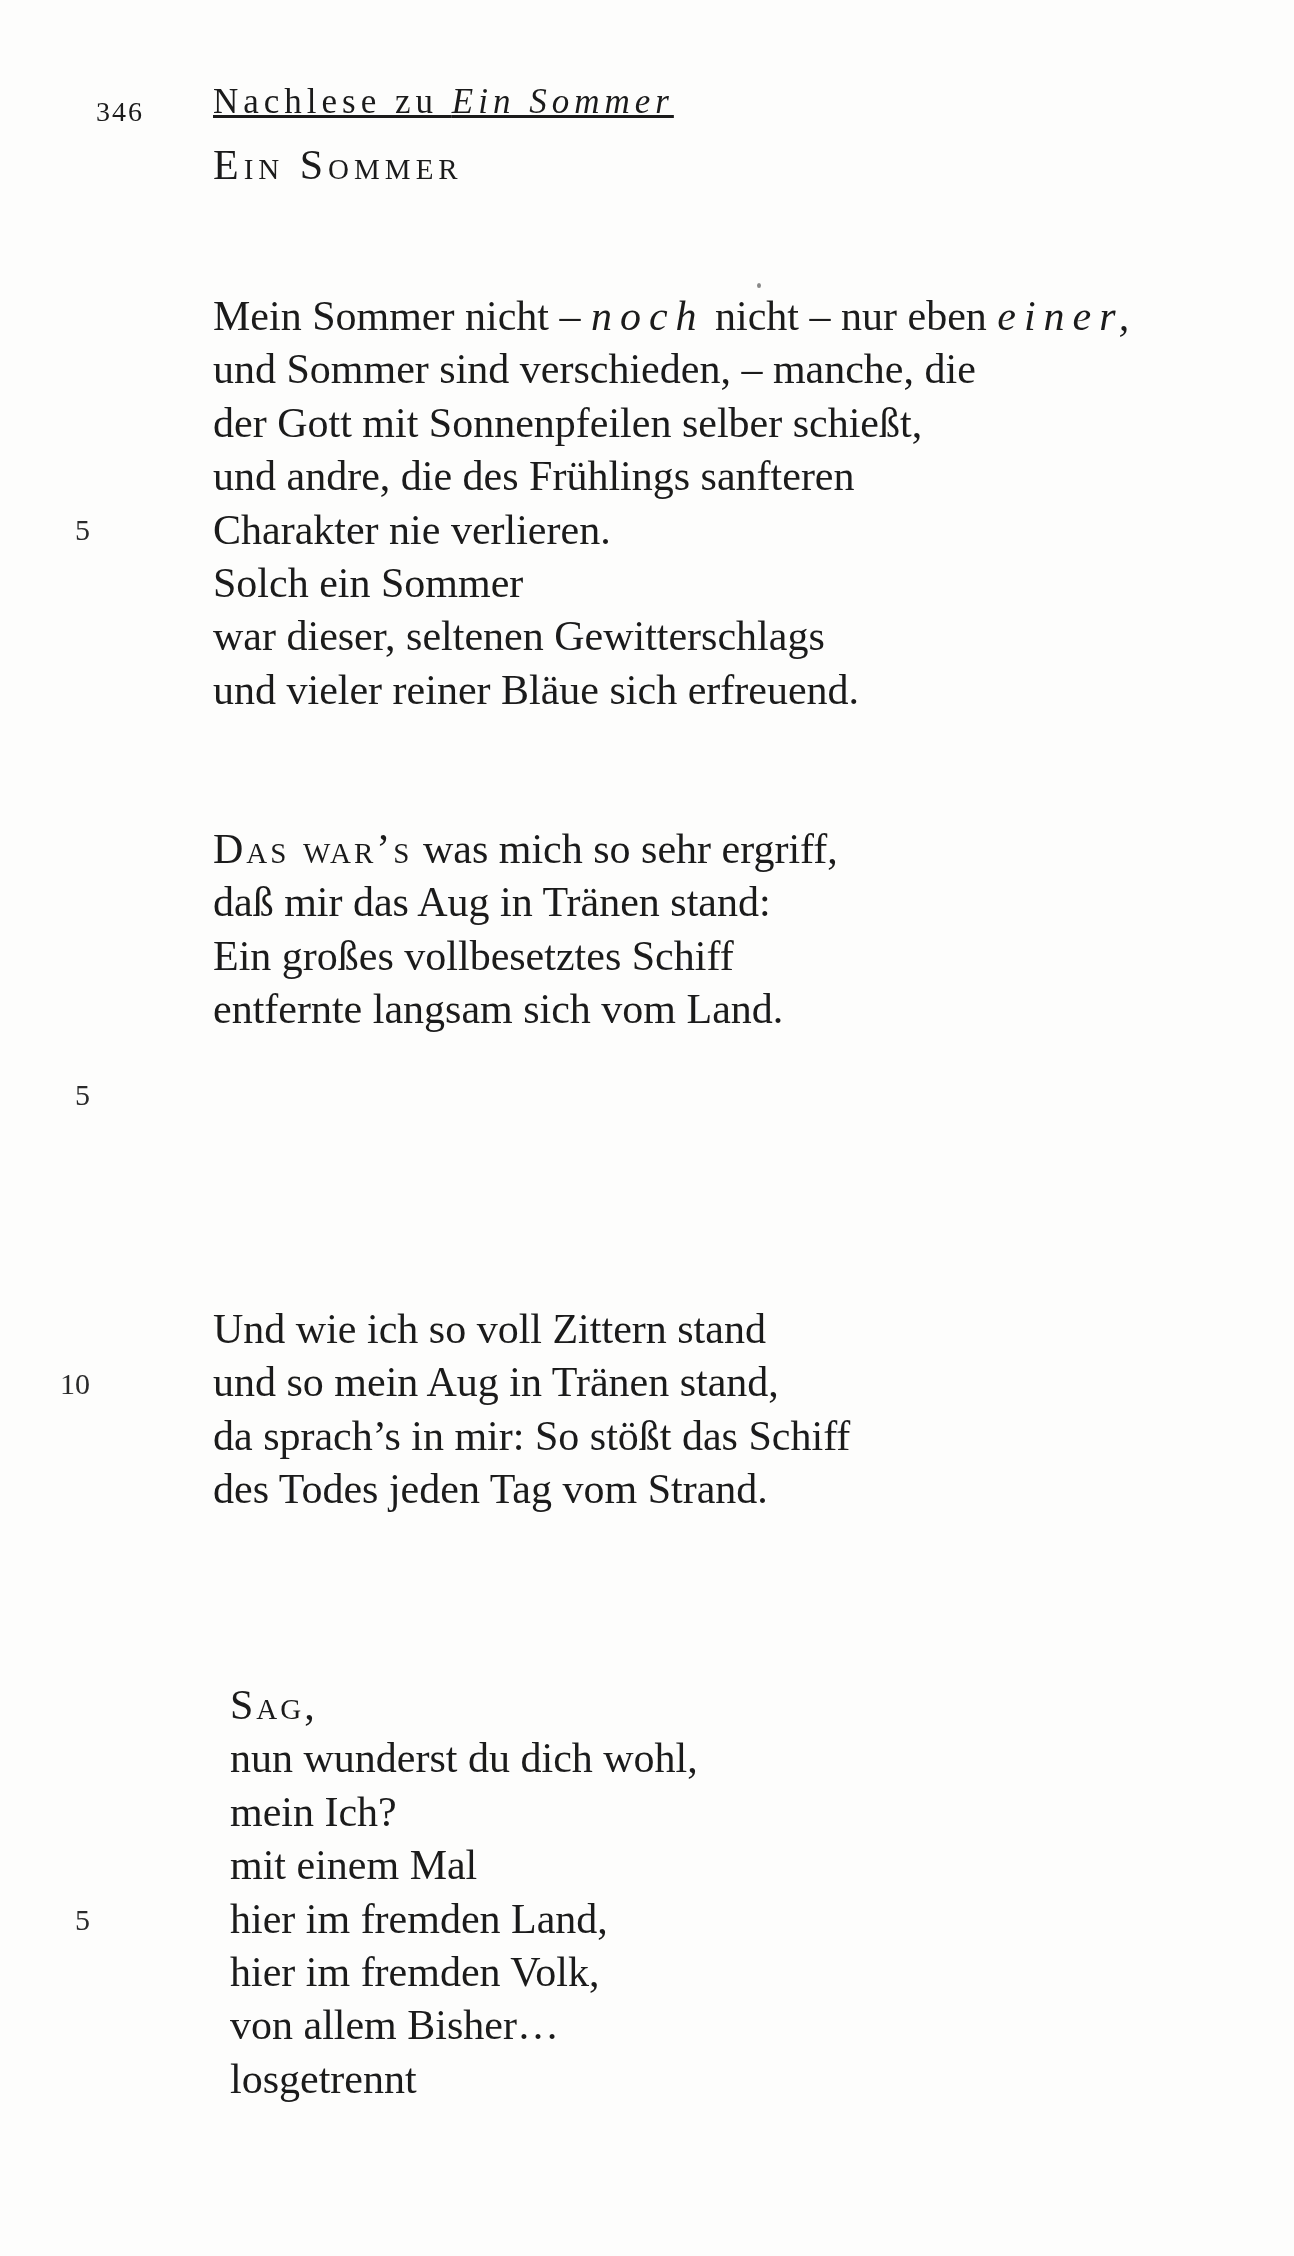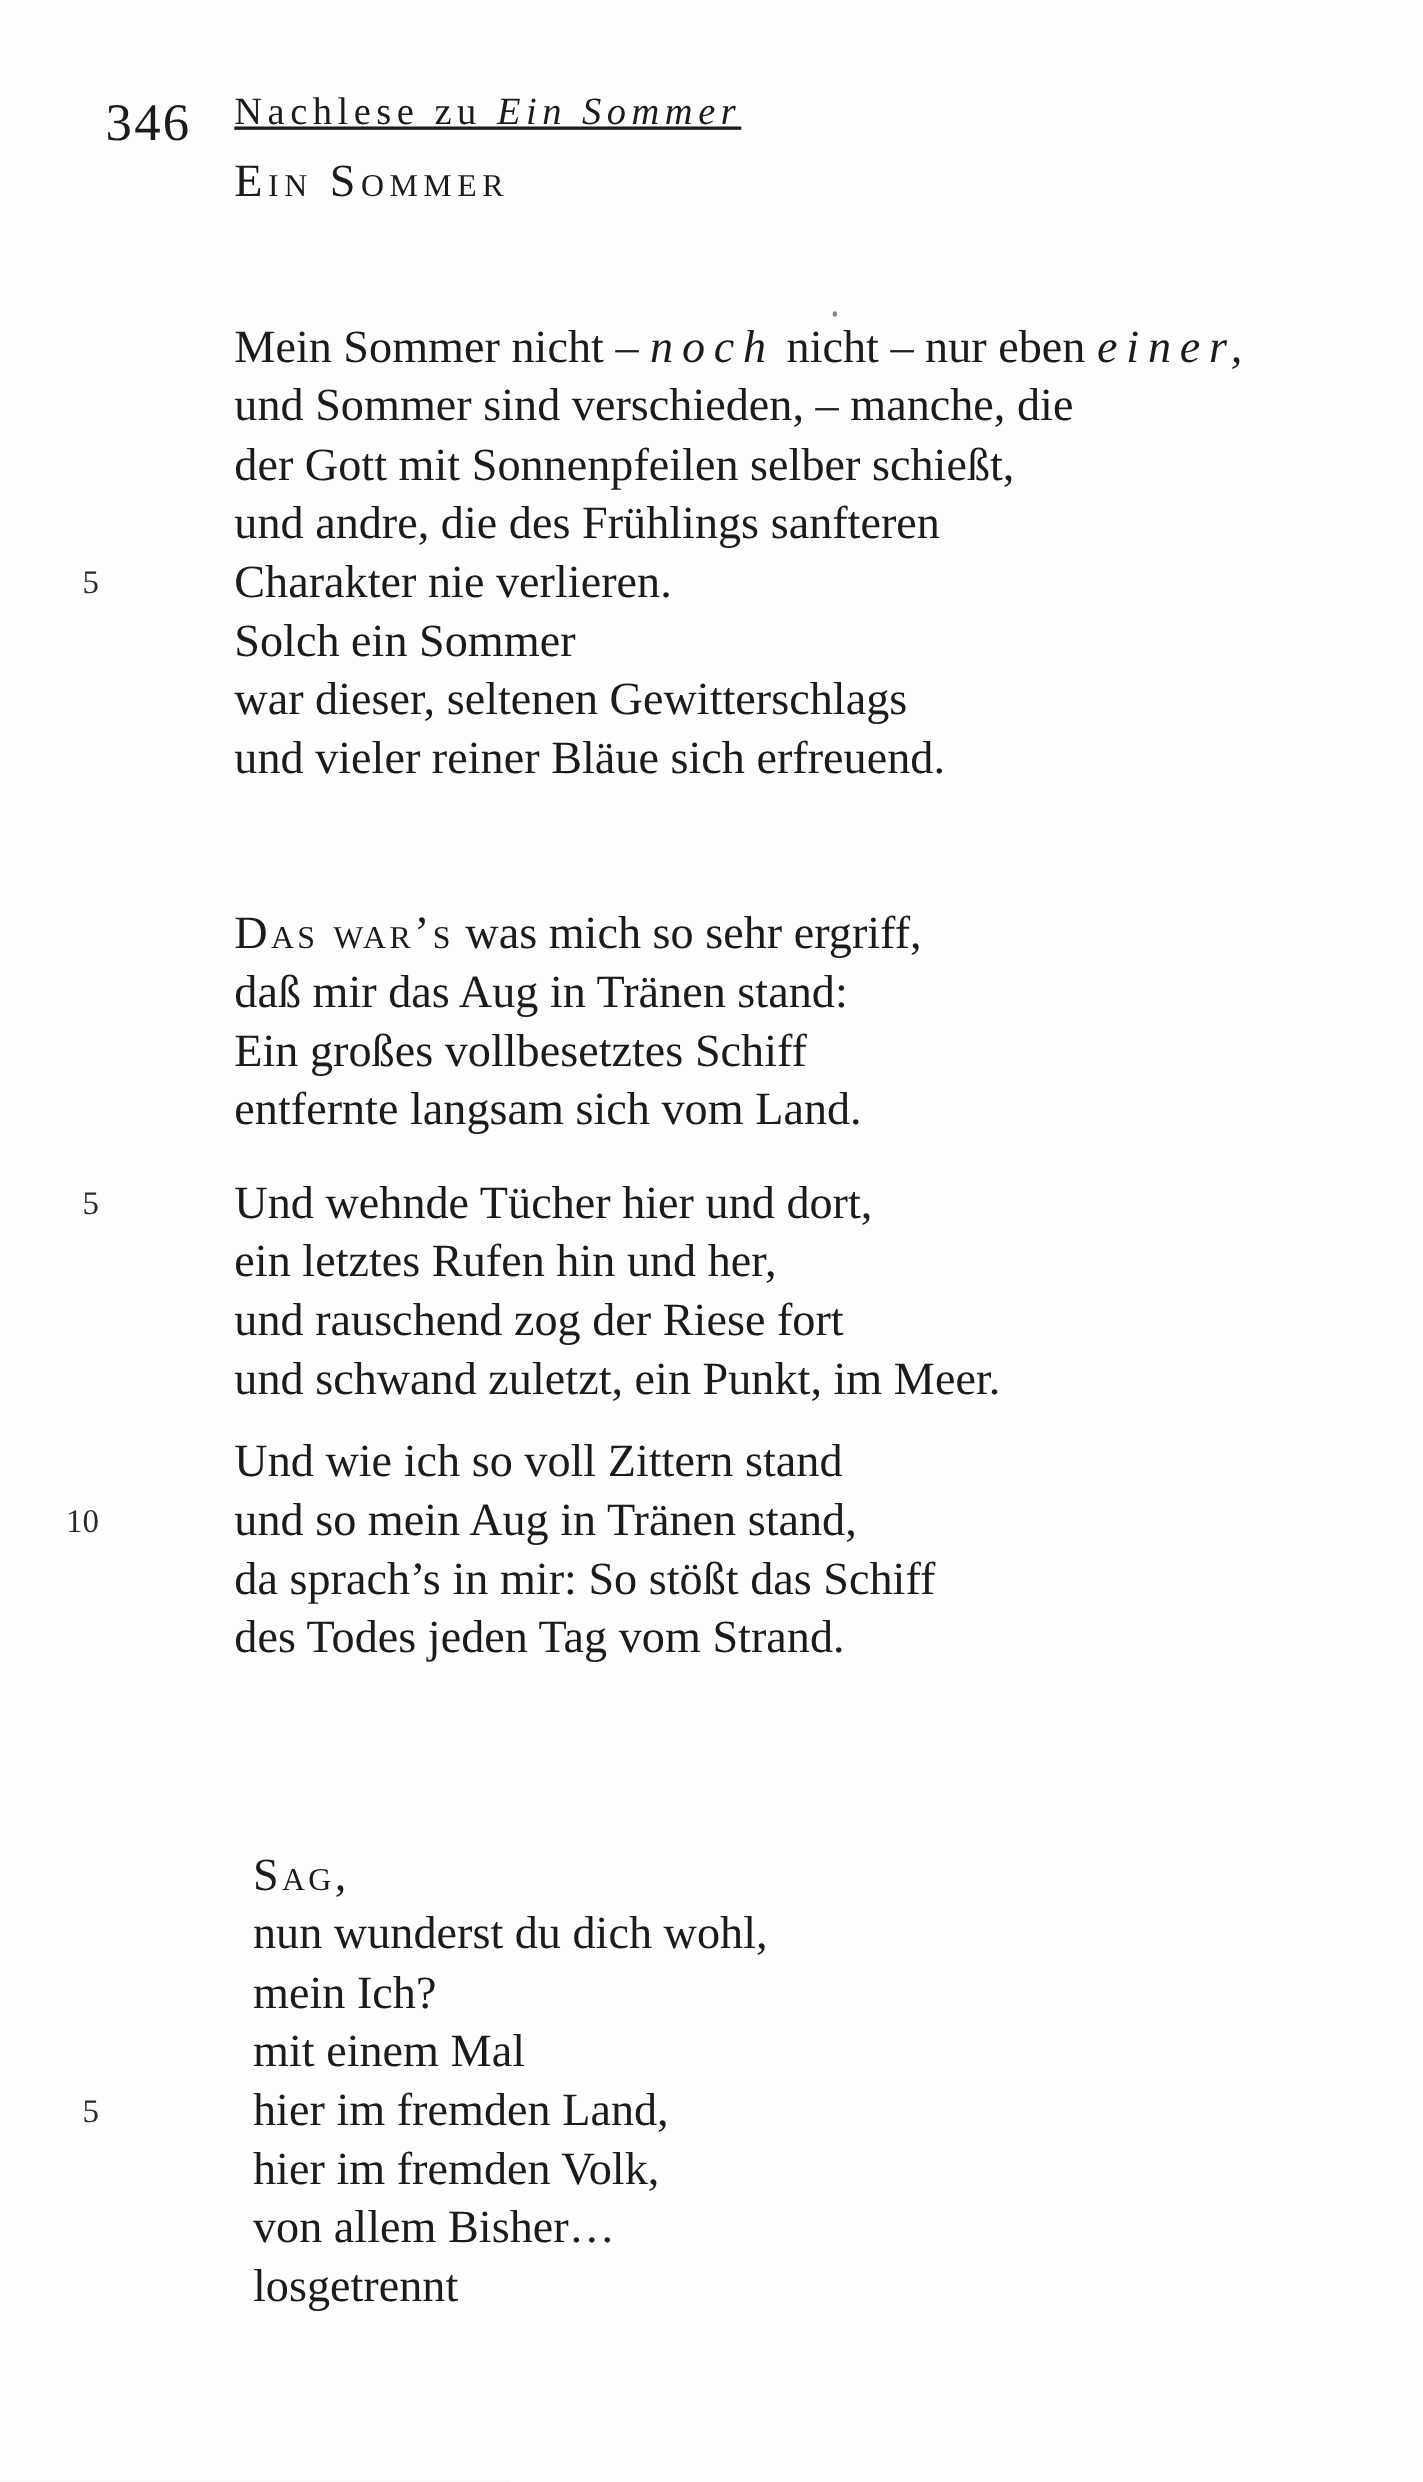--- a/index.html
+++ b/index.html
@@ -7,21 +7,21 @@
   .page {
     position:relative;
     width:1294px; height:2256px;
     background:#fdfdfc;
     color:#1b1b1b;
     font-family:"Liberation Serif","DejaVu Serif",serif;
     overflow:hidden;
   }
   .pagenum {
     position:absolute; left:96px; top:90px;
-    font-size:48px; line-height:44px; letter-spacing:2px;
+    font-size:28px; line-height:44px; letter-spacing:2px;
   }
   .running {
     position:absolute; left:213px; top:80px;
     font-size:35px; line-height:44px; letter-spacing:5px;
     white-space:nowrap;
     text-decoration:underline;
   }
   .running .it { font-style:italic; }
   .poemtitle {
     position:absolute; left:213px; top:140px;
@@ -73,26 +73,20 @@
   </div>
   <div class="lineno" style="top:508px">5</div>
 
   <div class="block" style="top:823px">
     <div class="pline"><span class="sc">Das war’s</span><span> was mich so sehr ergriff,</span></div>
     <div class="pline">daß mir das Aug in Tränen stand:</div>
     <div class="pline">Ein großes vollbesetztes Schiff</div>
     <div class="pline">entfernte langsam sich vom Land.</div>
   </div>
 
-  <div class="block" style="top:1068px">
-    <div class="pline">Und wehnde Tücher hier und dort,</div>
-    <div class="pline">ein letztes Rufen hin und her,</div>
-    <div class="pline">und rauschend zog der Riese fort</div>
-    <div class="pline">und schwand zuletzt, ein Punkt, im Meer.</div>
-  </div>
   <div class="lineno" style="top:1073px">5</div>
 
   <div class="block" style="top:1303px">
     <div class="pline">Und wie ich so voll Zittern stand</div>
     <div class="pline">und so mein Aug in Tränen stand,</div>
     <div class="pline">da sprach’s in mir: So stößt das Schiff</div>
     <div class="pline">des Todes jeden Tag vom Strand.</div>
   </div>
   <div class="lineno" style="top:1362px">10</div>
 

